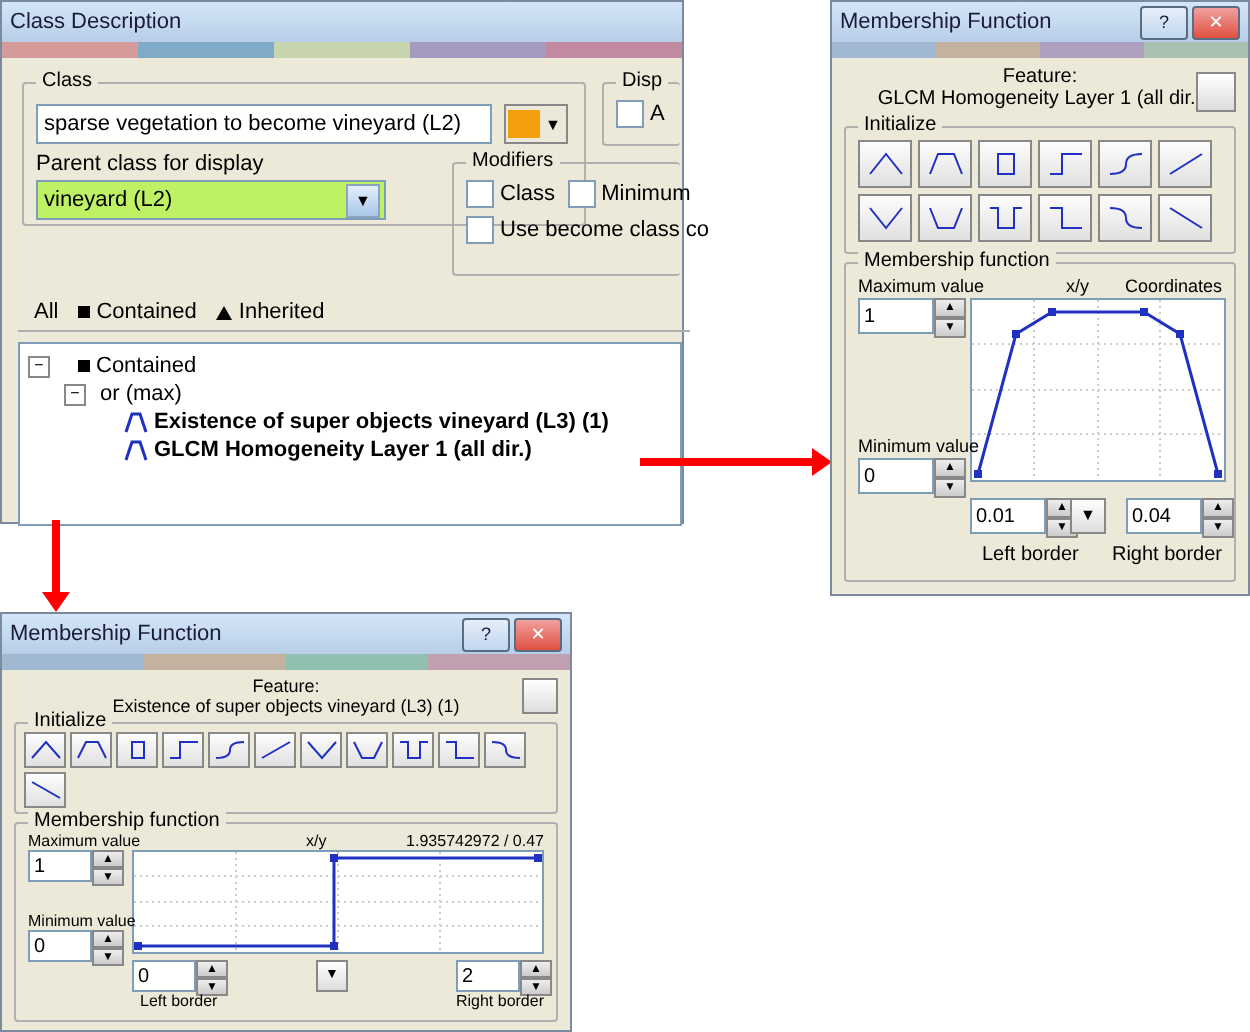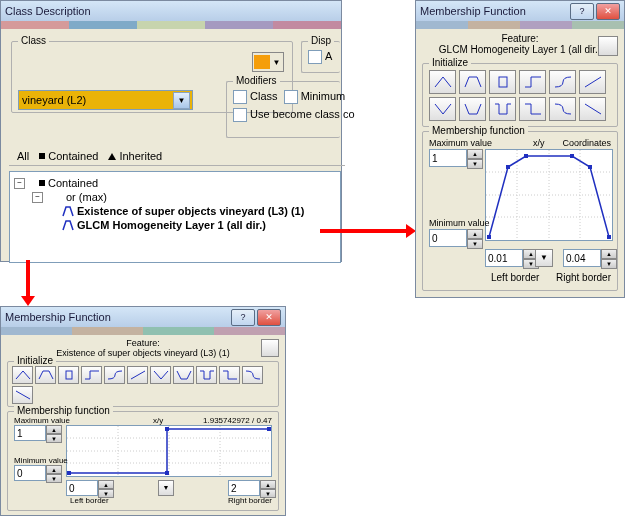--- a/index.html
+++ b/index.html
@@ -6,21 +6,21 @@
 .win{position:absolute;background:#ece9d8;border:1px solid #7b8aa0}
 .titlebar{display:flex;align-items:center;height:20px;background:linear-gradient(to bottom,#d4e6f7,#b8cee8);padding:0 4px;font-size:11px;color:#1a1a3a}
 .titlebar .spacer{flex:1}
 .tbtn{width:22px;height:15px;margin-left:2px;border:1px solid #5a6d85;border-radius:2px;display:flex;align-items:center;justify-content:center;font-size:9px;background:linear-gradient(#e6eff8,#c0d6ef)}
 .tbtn.cl{background:linear-gradient(#f0a0a0,#e05040);color:#fff}
 .blurbar{height:8px;display:flex}
 .blurbar span{flex:1}
 .grp{position:absolute;border:1px solid #b0b0b0;border-radius:2px}
 .grp>.lbl{position:absolute;top:-7px;left:6px;background:#ece9d8;padding:0 3px;font-size:10px}
 .txtin{border:1px solid #7f9db9;background:#fff;height:18px;padding:0 3px;font-size:11px;display:flex;align-items:center}
-.sel{border:1px solid #7f9db9;background:#eab308;height:18px;display:flex;align-items:center;padding:0 2px 0 3px;font-size:11px}
+.sel{border:1px solid #7f9db9;background:#bef264;height:18px;display:flex;align-items:center;padding:0 2px 0 3px;font-size:11px}
 .sel .arr{margin-left:auto;width:15px;height:15px;background:linear-gradient(#e4effc,#a9c6e8);border:1px solid #8aa3c0;display:flex;align-items:center;justify-content:center;font-size:8px}
 .chk{width:12px;height:12px;border:1px solid #7f9db9;background:#fff;display:inline-block;vertical-align:middle;margin-right:3px}
 .tabs{display:flex;align-items:center;gap:10px;padding:3px 8px;border-bottom:1px solid #b0b0b0}
 .tab{display:flex;align-items:center;gap:3px;font-size:11px}
 .bullet{width:6px;height:6px;background:#000;border-radius:0}
 .tri{width:0;height:0;border-left:4px solid transparent;border-right:4px solid transparent;border-bottom:7px solid #000}
 .tree{background:#fff;border:1px solid #7f9db9;padding:4px;font-size:11px}
 .tree .row{display:flex;align-items:center;gap:3px;padding:1px 0}
 .box{width:9px;height:9px;border:1px solid #888;display:flex;align-items:center;justify-content:center;font-size:8px;line-height:1;background:#fff}
 .ic-fn{width:12px;height:11px;display:inline-block}
@@ -51,24 +51,28 @@
   <div class="blurbar">
     <span style="background:#d59a9a"></span>
       <span style="background:#7faac8"></span>
       <span style="background:#c7d4ad"></span>
       <span style="background:#a59ac0"></span>
       <span style="background:#c28aa0"></span>
   </div>
 
   <div class="grp" style="left:10px;top:40px;width:280px;height:70px">
     <span class="lbl">Class</span>
+    <div class="txtin" style="position:absolute;left:6px;top:10px;width:220px">
+        <span>sparse vegetation to become vineyard (L2)</span>
+      </div>
     <div class="colorbtn" style="position:absolute;left:240px;top:10px">
         <span class="sw" style="background:#f59e0b"></span>
         <span class="dd">▼</span>
       </div>
+    <div style="position:absolute;left:6px;top:34px;font-size:11px">Parent class for display</div>
     <div class="sel" style="position:absolute;left:6px;top:48px;width:168px">
         <span>vineyard (L2)</span>
         <span class="arr">▼</span>
       </div>
   </div>
 
   <div class="grp" style="left:300px;top:40px;width:38px;height:30px;border-right:none">
     <span class="lbl">Disp</span>
     <div style="position:absolute;left:6px;top:8px"><span class="chk"></span><span>A</span></div>
   </div>
@@ -95,21 +99,21 @@
 
   <div class="tree" style="position:absolute;left:8px;top:170px;width:322px;height:82px">
     <div class="row">
         <span class="box">−</span>
         <span style="width:8px"></span>
         <span class="bullet"></span>
         <span>Contained</span>
       </div>
     <div class="row" style="padding-left:18px">
         <span class="box">−</span>
-        <span style="margin-left:20px">or (max)</span>
+        <span style="margin-left:4px">or (max)</span>
       </div>
     <div class="row" style="padding-left:48px">
         <svg class="ic-fn">
           <polyline points="1,10 4,1 8,1 11,10" stroke="#2030c0" fill="none" stroke-width="1.5"></polyline>
         </svg>
         <b>Existence of super objects vineyard (L3) (1)</b>
       </div>
     <div class="row" style="padding-left:48px">
         <svg class="ic-fn">
           <polyline points="1,10 4,1 8,1 11,10" stroke="#2030c0" fill="none" stroke-width="1.5"></polyline>

